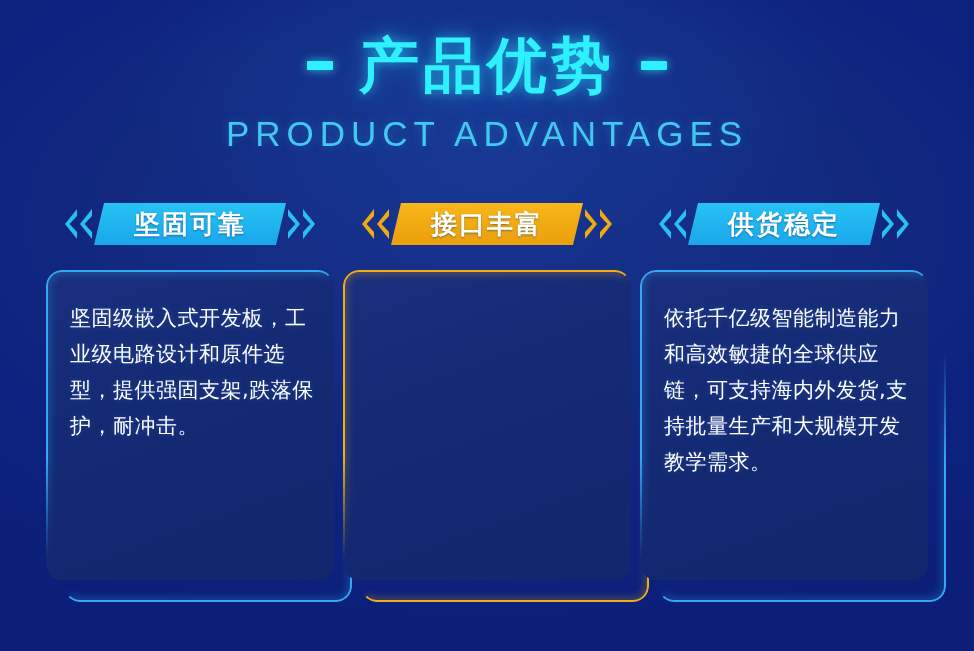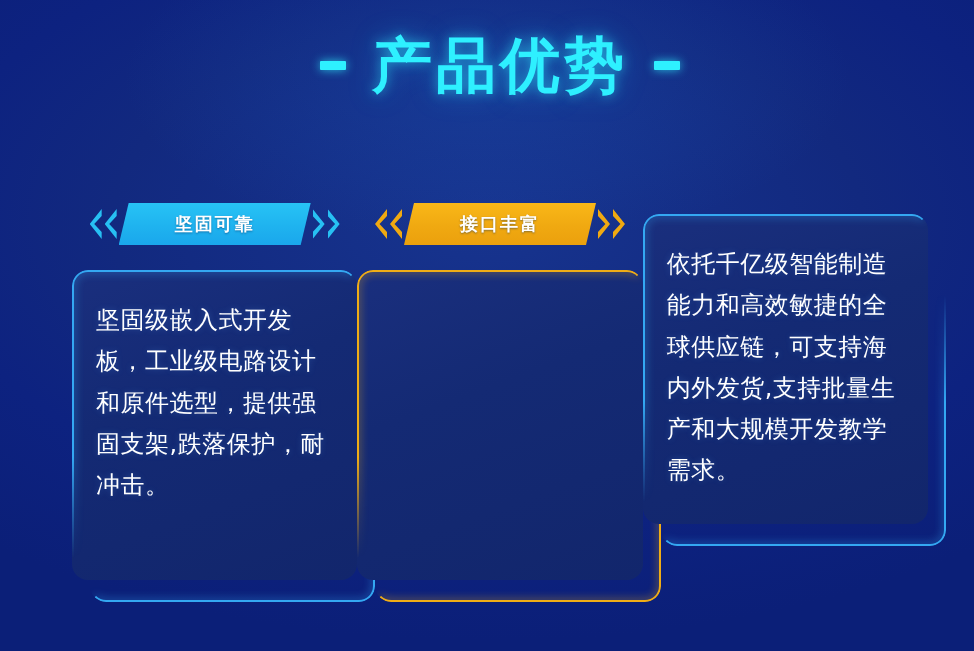--- a/index.html
+++ b/index.html
@@ -27,21 +27,20 @@
     content: "";
     position: absolute;
     inset: 0;
     background:
       radial-gradient(ellipse 520px 240px at 50% 12%, rgba(30,90,190,0.30) 0%, rgba(20,50,140,0.0) 70%);
   }
 
   #page {
     position: absolute;
     inset: 0;
-    margin-left: 26px;
   }
 
   
   .header {
     position: absolute;
     top: 26px;
     left: 0;
     right: 0;
     text-align: center;
   }
@@ -113,21 +112,21 @@
     width: 192px;
     height: 42px;
     display: flex;
     align-items: center;
     justify-content: center;
     clip-path: polygon(10px 0, 100% 0, calc(100% - 10px) 100%, 0 100%);
   }
 
   .banner-label {
     font-family: Liberation Mono, monospace;
-    font-size: 18px;
+    font-size: 26px;
     font-weight: bold;
     color: #ffffff;
     letter-spacing: 2px;
     text-shadow: 0 1px 2px rgba(0,40,90,0.45);
     white-space: nowrap;
   }
 
   .chev {
     position: absolute;
     top: 50%;
@@ -194,21 +193,21 @@
             mask-image: linear-gradient(200deg, rgba(0,0,0,0) 14%, rgba(0,0,0,1) 40%, rgba(0,0,0,1) 100%);
     filter: drop-shadow(0 0 4px currentColor);
   }
 
   .cyan  .card { color: #34a8f2; }
   .amber .card { color: #f0ad16; }
 
   .card-text {
     position: relative;
     font-family: "DejaVu Sans", "Liberation Sans", sans-serif;
-    font-size: 24px;
+    font-size: 21px;
     line-height: 1.72;
     color: #ffffff;
     letter-spacing: 0.5px;
     white-space: pre-line;
     text-shadow: 0 0 6px rgba(90,170,255,0.28);
   }
 
   .card-text.dense { line-height: 1.58; font-size: 20.5px; }
 </style>
 </head>
@@ -217,20 +216,21 @@
 <div id="page-bg"></div>
 
 <div id="page">
 
   <div class="header">
     <div class="title-row">
       <span class="title-dash"></span>
       <span class="title-cn">产品优势</span>
       <span class="title-dash"></span>
     </div>
+    <div class="title-en">PRODUCT ADVANTAGES</div>
   </div>
 
   <div class="columns">
 
     <div class="column cyan">
       <div class="banner">
         <span class="chev left">
             <i></i>
             <i></i>
           </span>
@@ -263,20 +263,33 @@
             <i></i>
           </span>
       </div>
       <div class="card">
         <span class="edge edge-a"></span>
         <span class="edge edge-b"></span>
       </div>
     </div>
 
     <div class="column cyan">
+      <div class="banner">
+        <span class="chev left">
+            <i></i>
+            <i></i>
+          </span>
+        <div class="banner-plate">
+          <span class="banner-label">供货稳定</span>
+        </div>
+        <span class="chev right">
+            <i></i>
+            <i></i>
+          </span>
+      </div>
       <div class="card">
         <span class="edge edge-a"></span>
         <span class="edge edge-b"></span>
         <p class="card-text">依托千亿级智能制造能力和高效敏捷的全球供应链，可支持海内外发货,支持批量生产和大规模开发教学需求。</p>
       </div>
     </div>
 
   </div>
 </div>
 

